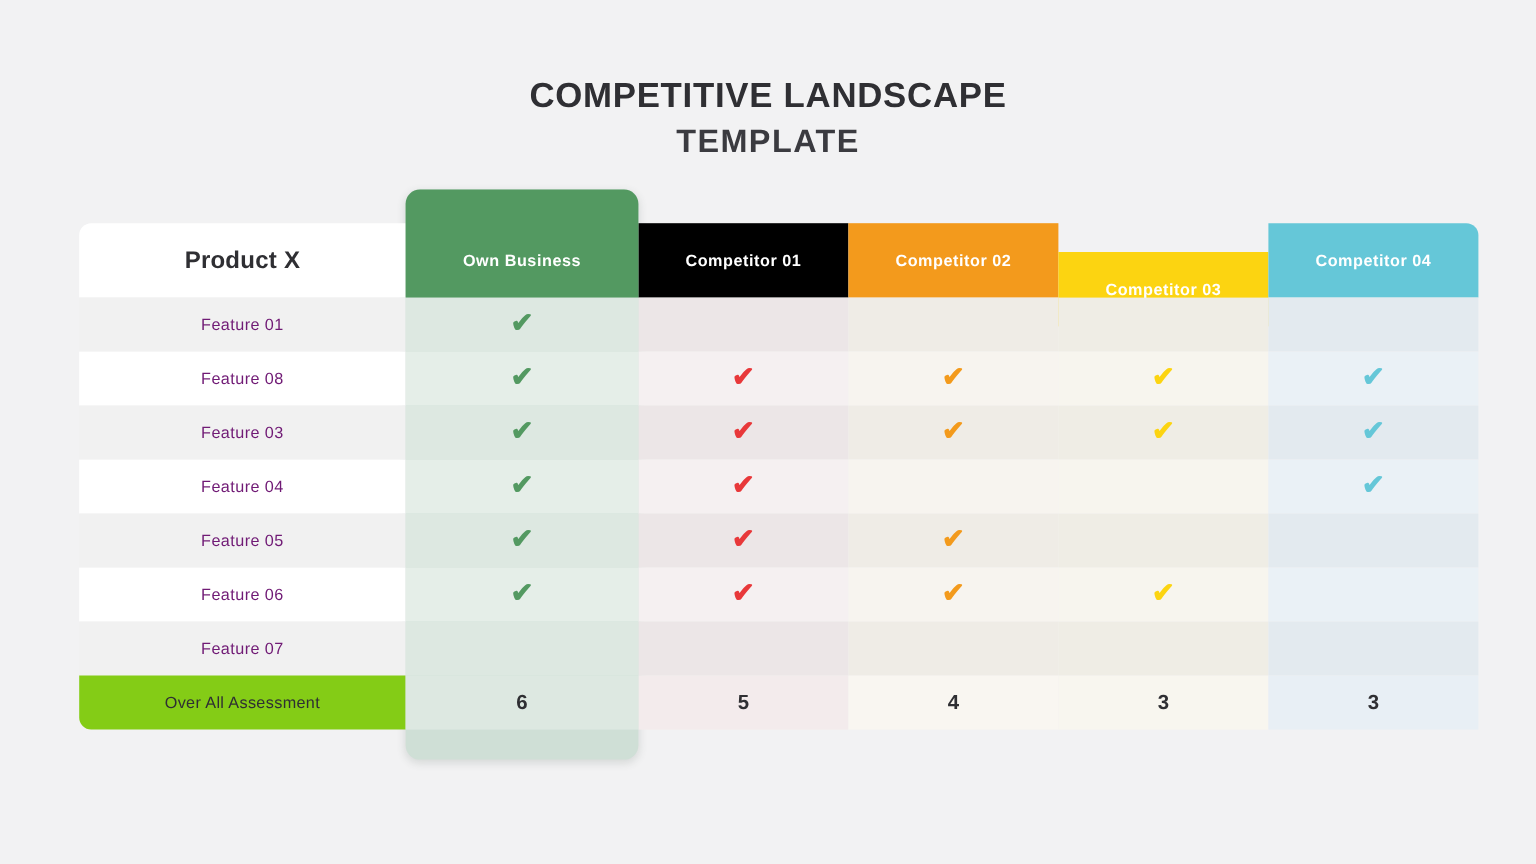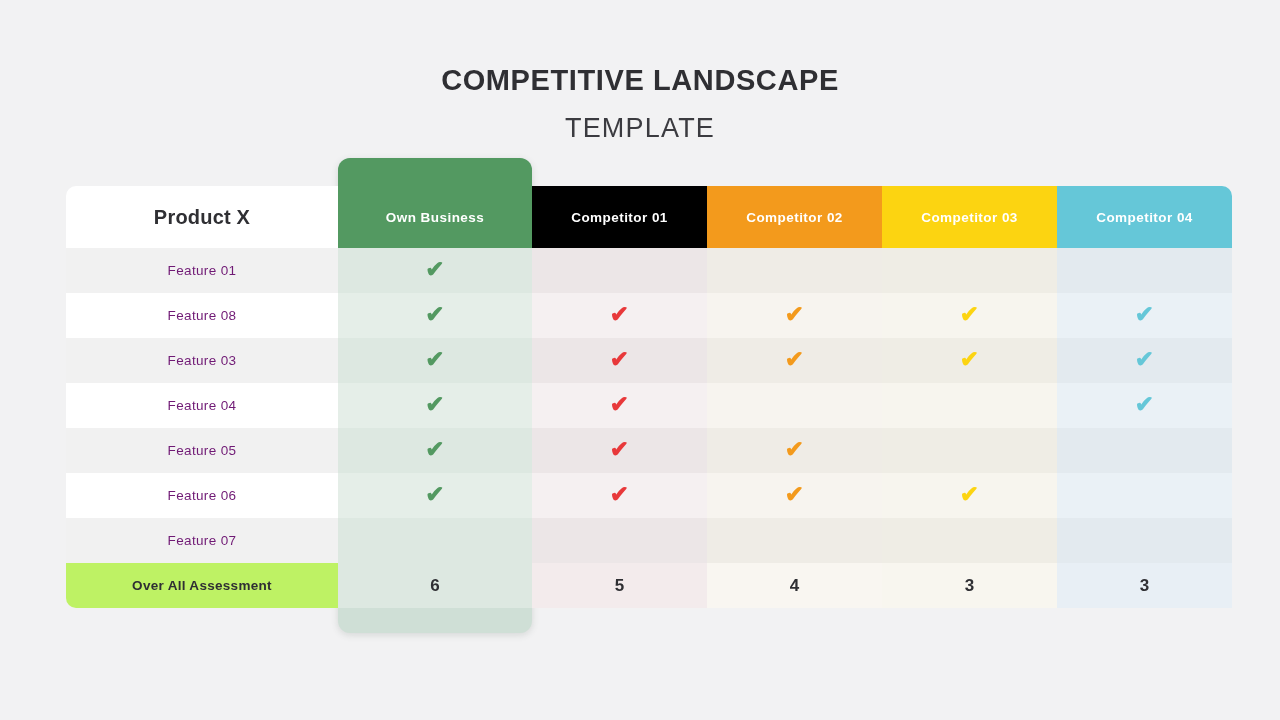--- a/index.html
+++ b/index.html
@@ -28,25 +28,25 @@
   }
   .title-main {
     font-size: 29px;
     font-weight: bold;
     letter-spacing: 0.6px;
     color: #2f2f33;
     line-height: 1.25;
   }
   .title-sub {
     font-size: 27px;
-    font-weight: 400;
+    font-weight: 700;
     letter-spacing: 1.2px;
     color: #3b3b40;
     line-height: 1.35;
-    margin-top: 12px;
+    margin-top: 2px;
   }
 
   
   .table-wrap {
     position: absolute;
     left: 66px;
     top: 158px;
     width: 1147px;
     height: 475px;
   }
@@ -113,21 +113,21 @@
     position: absolute;
     left: 0; top: -28px;
     width: 194px; height: 90px;
     background: #539961;
     border-radius: 12px 12px 0 0;
     z-index: -1;
   }
 
   .hdr-c1 { background: #000000; }
   .hdr-c2 { background: #f39a1c; }
-  .hdr-c3 { background: #fcd411; }
+  .hdr-c3 { background: #fcd411; margin-top: 24px; }
   .hdr-c4 { background: #65c7d8; border-radius: 0 10px 0 0; }
 
   
   .row-body { height: 45px; }
   .row-body > div {
     height: 45px;
     display: flex;
     align-items: center;
     justify-content: center;
     position: relative;
@@ -178,24 +178,24 @@
   
   .row-footer { height: 45px; }
   .row-footer > div {
     height: 45px;
     display: flex;
     align-items: center;
     justify-content: center;
     position: relative;
   }
   .foot-label {
-    background: #bef264;
+    background: #84cc16;
     border-radius: 0 0 0 10px;
     font-size: 13.5px;
-    font-weight: bold;
+    font-weight: normal;
     letter-spacing: 0.3px;
     color: #2f2f33;
   }
   .foot-score {
     font-size: 17px;
     font-weight: bold;
     color: #2f2f33;
   }
   .foot-own { background: #dde8e1; position: relative; z-index: 2; }
   .foot-c1  { background: #f3ebec; }

